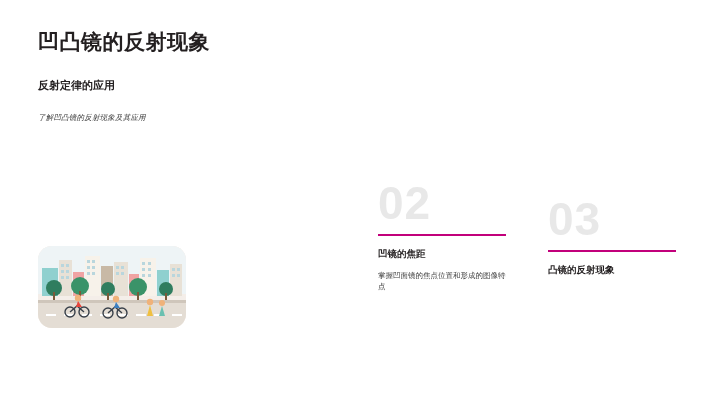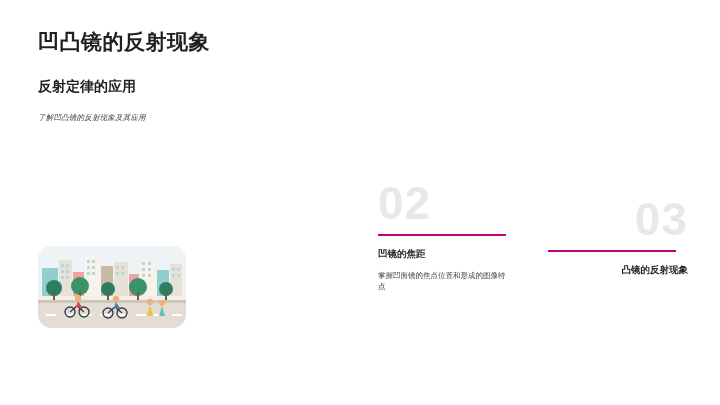--- a/index.html
+++ b/index.html
@@ -26,21 +26,21 @@
     top: 28px;
     font-size: 21px;
     font-weight: bold;
     color: #231f20;
     letter-spacing: 0.5px;
   }
   .subtitle {
     position: absolute;
     left: 38px;
     top: 78px;
-    font-size: 14px;
+    font-size: 11px;
     font-weight: bold;
     color: #231f20;
   }
   .desc {
     position: absolute;
     left: 38px;
     top: 113px;
     font-size: 7.5px;
     color: #3b3b3b;
     letter-spacing: 0.2px;
@@ -60,21 +60,21 @@
   }
   .illus svg { display: block; }
 
   
   .col {
     position: absolute;
     width: 140px;
   }
   .col-1 { left: 210px; top: 196px; }
   .col-2 { left: 378px; top: 180px; }
-  .col-3 { left: 548px; top: 196px; text-align: right; }
+  .col-3 { left: 548px; top: 196px; }
 
   .bignum {
     font-size: 46px;
     font-weight: bold;
     color: #e8e8e8;
     line-height: 1;
     letter-spacing: 1px;
     height: 50px;
   }
   .rule {

